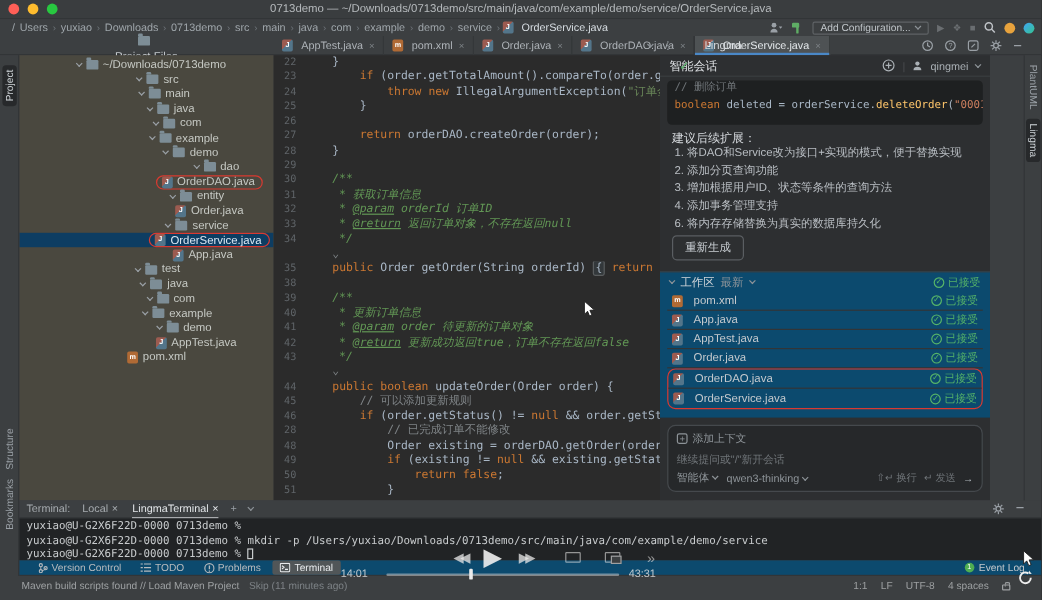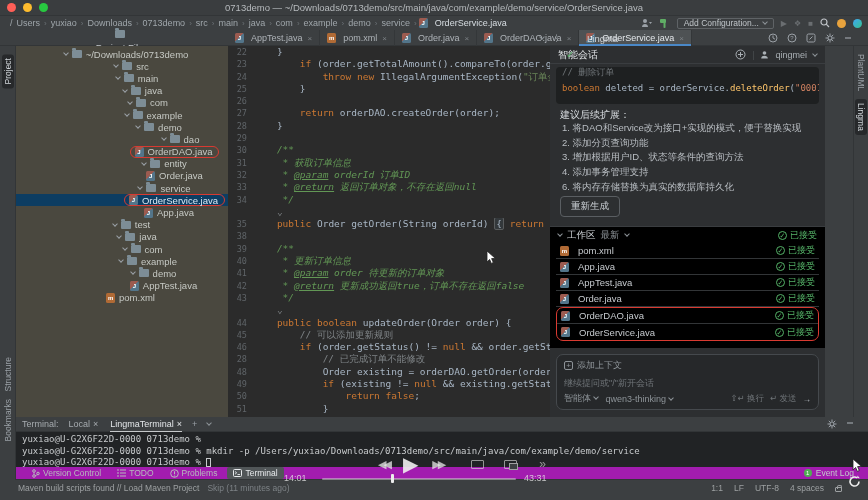--- a/index.html
+++ b/index.html
@@ -87,21 +87,21 @@
   #lg-head-right { margin-left:auto; display:flex; align-items:center; gap:6px; color:#aab0b5; font-size:9px; }
   #lg-code { position:absolute; left:6px; top:21px; width:263px; height:37px; background:#1e2021; border-radius:4px;
     font-family:"DejaVu Sans Mono", monospace; font-size:9px; padding:2px 6px; overflow:hidden; }
   #lg-code .cmt { color:#6f7478; display:block; margin-top:-3px; }
   #lg-code .codeln { display:block; margin-top:4px; color:#bcc6cf; white-space:pre; }
   #lg-suggest-h { position:absolute; left:10px; top:62px; font-size:10px; color:#d5d9dd; }
   #lg-list { position:absolute; left:12px; top:76px; width:250px; font-size:9.5px; color:#b9bec3; }
   #lg-list .li { margin-bottom:3.2px; line-height:11.5px; }
   #lg-regen { position:absolute; left:10px; top:150px; border:1px solid #5a5e62; color:#c8cdd2; font-size:9.5px;
     border-radius:4px; padding:3px 10px; background:transparent; }
-  #lg-ws { position:absolute; left:0; top:180px; width:275px; height:122px; border-top:1px solid #3a3d40; background:#000000; }
+  #lg-ws { position:absolute; left:0; top:180px; width:275px; height:122px; border-top:1px solid #3a3d40; background:#0c4a6e; }
   #lg-ws-head { height:16px; display:flex; align-items:center; gap:5px; padding:0 8px; font-size:9.5px; color:#d2d6da; }
   .ws-sort { color:#8d9398; }
   .acc { display:flex; align-items:center; gap:3px; color:#55b368; font-size:9px; }
   .acc .ck { width:9px; height:9px; border:1px solid #55b368; border-radius:50%; font-size:7px; line-height:8px;
     text-align:center; color:#55b368; }
   #lg-ws-rows { padding:0 6px; }
   .ws-row { height:16px; display:flex; align-items:center; gap:5px; font-size:9.5px; color:#c6cace;
     border-bottom:1px solid #323537; padding:0 4px; }
   #ws-redgroup { border:1.5px solid #d93a31; border-radius:7px; }
   #ws-redgroup .ws-row:last-child { border-bottom:none; }
@@ -122,21 +122,21 @@
     border-bottom:1px solid #323537; }
   .termtab { display:flex; align-items:center; gap:3px; }
   .termtab.active { color:#e2e5e8; border-bottom:1.5px solid #c5c8ca; height:15px; }
   #termhdr-right { margin-left:auto; display:flex; gap:9px; padding-right:14px; color:#9aa0a6; }
   #termbody { position:absolute; left:16px; top:432px; width:852px; height:35px; background:#212325;
     font-family:"DejaVu Sans Mono", monospace; font-size:9px; color:#c8cbcd; padding:2px 0 0 6px; }
   #termbody .tline { height:11.5px; line-height:11.5px; white-space:pre; }
   .curblk { display:inline-block; width:5px; height:9px; border:1px solid #c8cbcd; vertical-align:middle; }
 
   
-  #toolrow { position:absolute; left:16px; top:467px; width:852px; height:13px; background:#a21caf;
+  #toolrow { position:absolute; left:16px; top:467px; width:852px; height:13px; background:#0c4a6e;
     display:flex; align-items:center; gap:4px; font-size:8.5px; color:#b6babd; padding-left:10px;
     border-bottom:1px solid #323537; }
   .toolbtn { display:flex; align-items:center; gap:3px; padding:1px 6px; border-radius:2px; }
   .toolbtn.active { background:#515658; color:#e8ebed; }
   #eventlog { position:absolute; right:14px; top:468px; display:flex; align-items:center; gap:4px;
     font-size:8.5px; color:#c3c8cc; }
   .gdot { width:8px; height:8px; border-radius:50%; background:#4fae52; color:#fff; font-size:6px;
     text-align:center; line-height:8px; }
 
   

